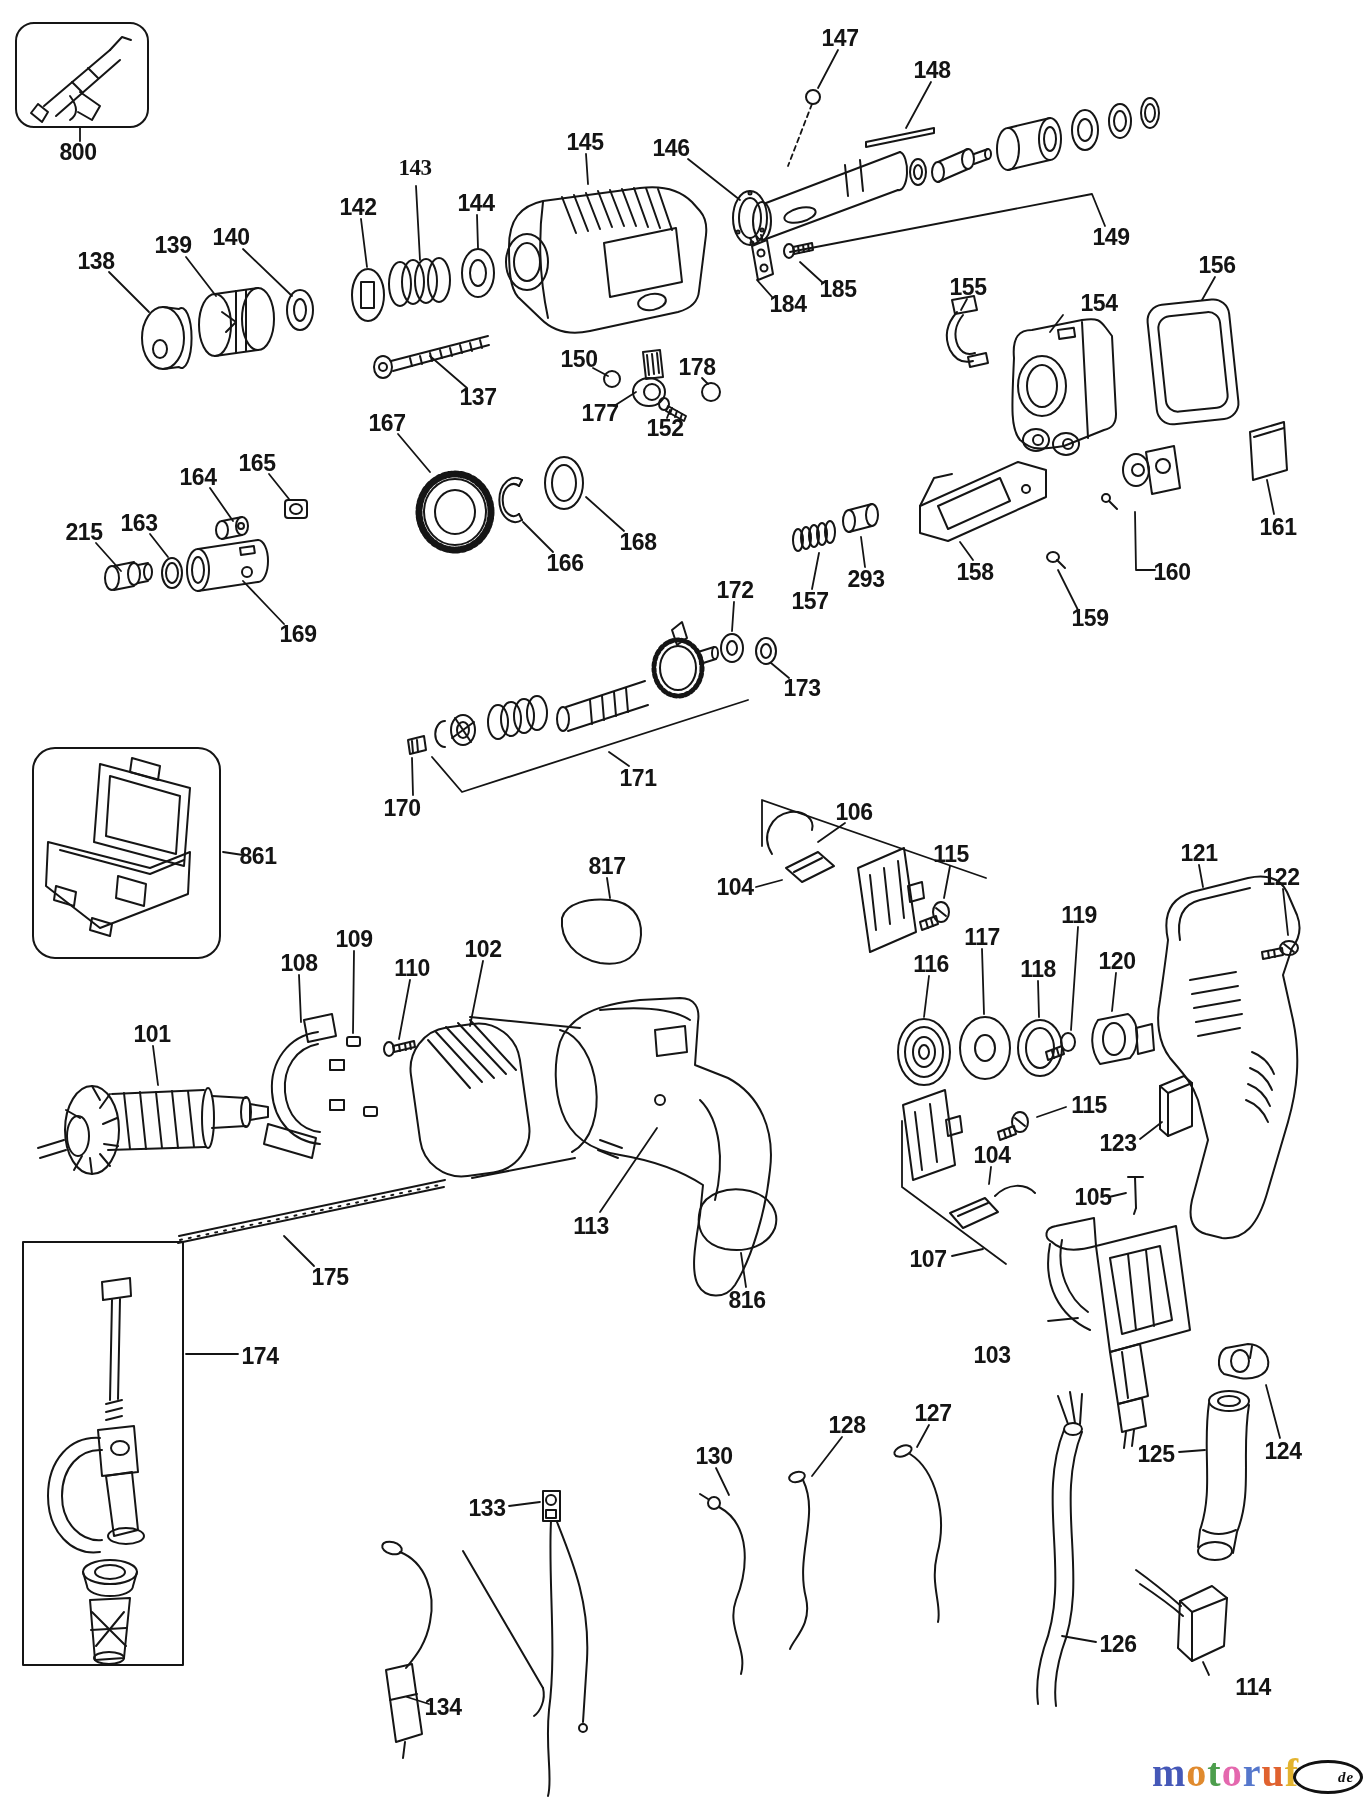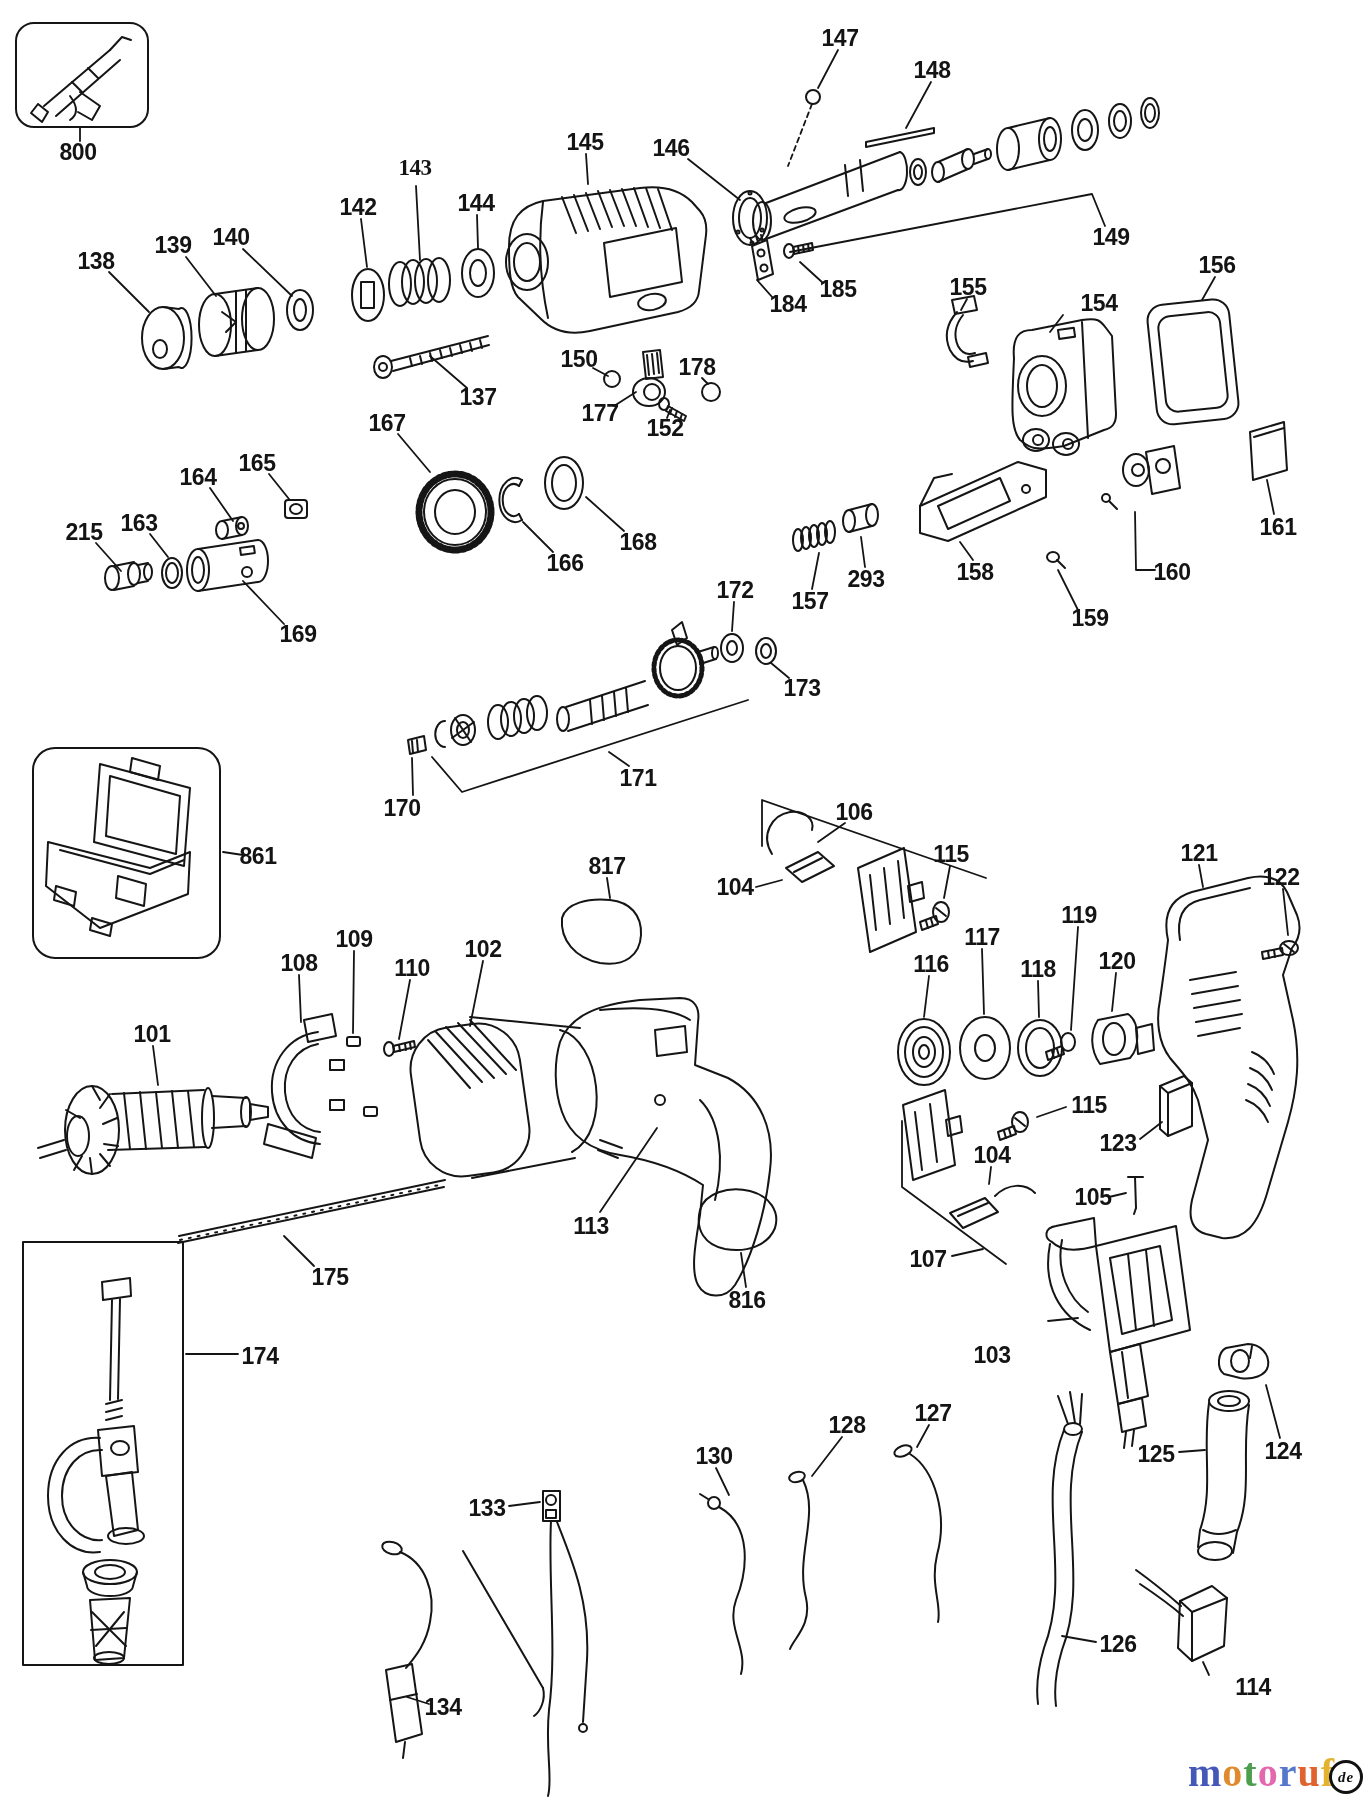--- a/index.html
+++ b/index.html
@@ -7,21 +7,21 @@
          font-family:"Liberation Sans",sans-serif;}
   #sketch,#leaders{position:absolute;left:0;top:0;}
   .plabel{position:absolute;transform:translate(-50%,-50%);
           font:700 23px "Liberation Sans",sans-serif;color:#141414;letter-spacing:-0.5px;
           white-space:nowrap;}
   #watermark{position:absolute;right:6px;bottom:6px;display:flex;align-items:center;
              font:700 40px "Liberation Serif",serif;letter-spacing:1px;line-height:1;}
   #wm span{display:inline-block;}
   #wm-de{display:inline-flex;align-items:center;justify-content:center;width:28px;height:28px;
          border:3px solid #111;border-radius:50%;font:700 italic 15px "Liberation Serif",serif;
-         color:#111;margin-left:-6px;margin-top:8px;background:#fff;}
+         color:#111;margin-left:-6px;margin-top:8px;background:#fff;padding-left:36px;}
 </style>
 </head>
 <body>
 
 <div id="stage">
 
   <svg id="sketch" width="1369" height="1800" viewBox="0 0 1369 1800" fill="none" stroke="#151515" stroke-width="2" stroke-linecap="round" stroke-linejoin="round">
 
     <g>
       <rect x="16" y="23" width="132" height="104" rx="18"></rect>

